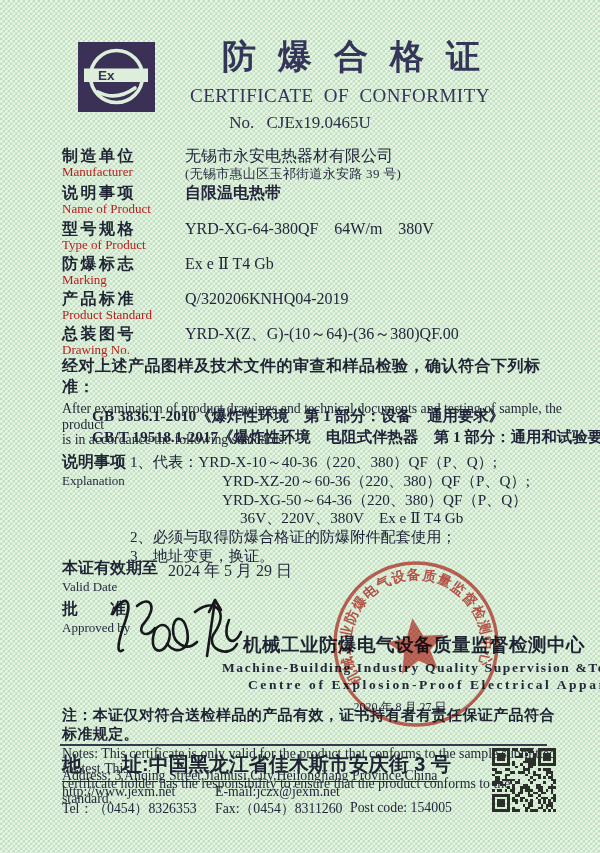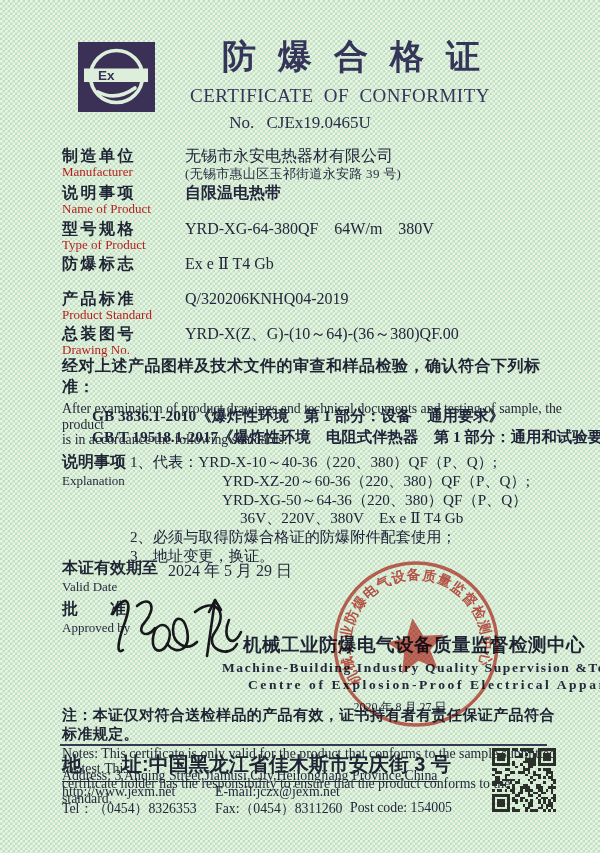--- a/index.html
+++ b/index.html
@@ -82,20 +82,21 @@
     <div class="serif fl-en">Name of Product</div>
     <div class="fval cn-b" style="font-weight:bold;">自限温电热带</div>
   </div>
   <div class="abs frow" style="top:220px;">
     <div class="cn-b fl-cn">型号规格</div>
     <div class="serif fl-en">Type of Product</div>
     <div class="fval">YRD-XG-64-380QF　64W/m　380V</div>
   </div>
   <div class="abs frow" style="top:255px;">
     <div class="cn-b fl-cn">防爆标志</div>
+    <div class="serif fl-en">Marking</div>
     <div class="fval">Ex e Ⅱ T4 Gb</div>
   </div>
   <div class="abs frow" style="top:290px;">
     <div class="cn-b fl-cn">产品标准</div>
     <div class="serif fl-en">Product Standard</div>
     <div class="fval">Q/320206KNHQ04-2019</div>
   </div>
   <div class="abs frow" style="top:325px;">
     <div class="cn-b fl-cn">总装图号</div>
     <div class="serif fl-en">Drawing No.</div>

